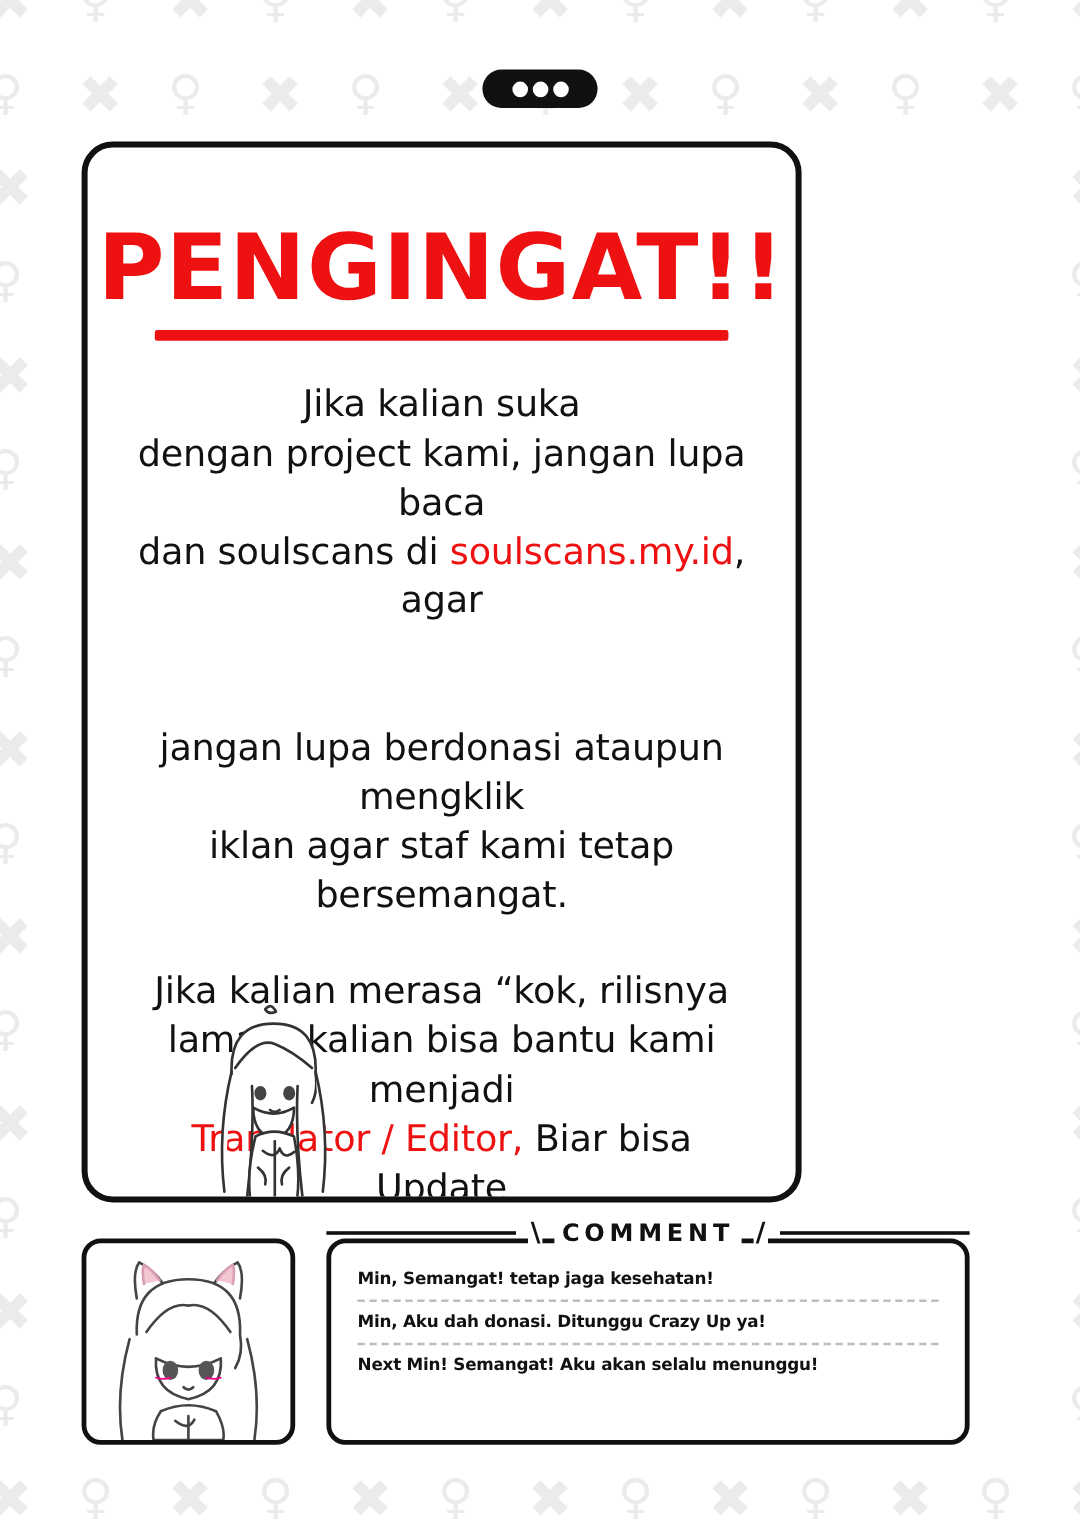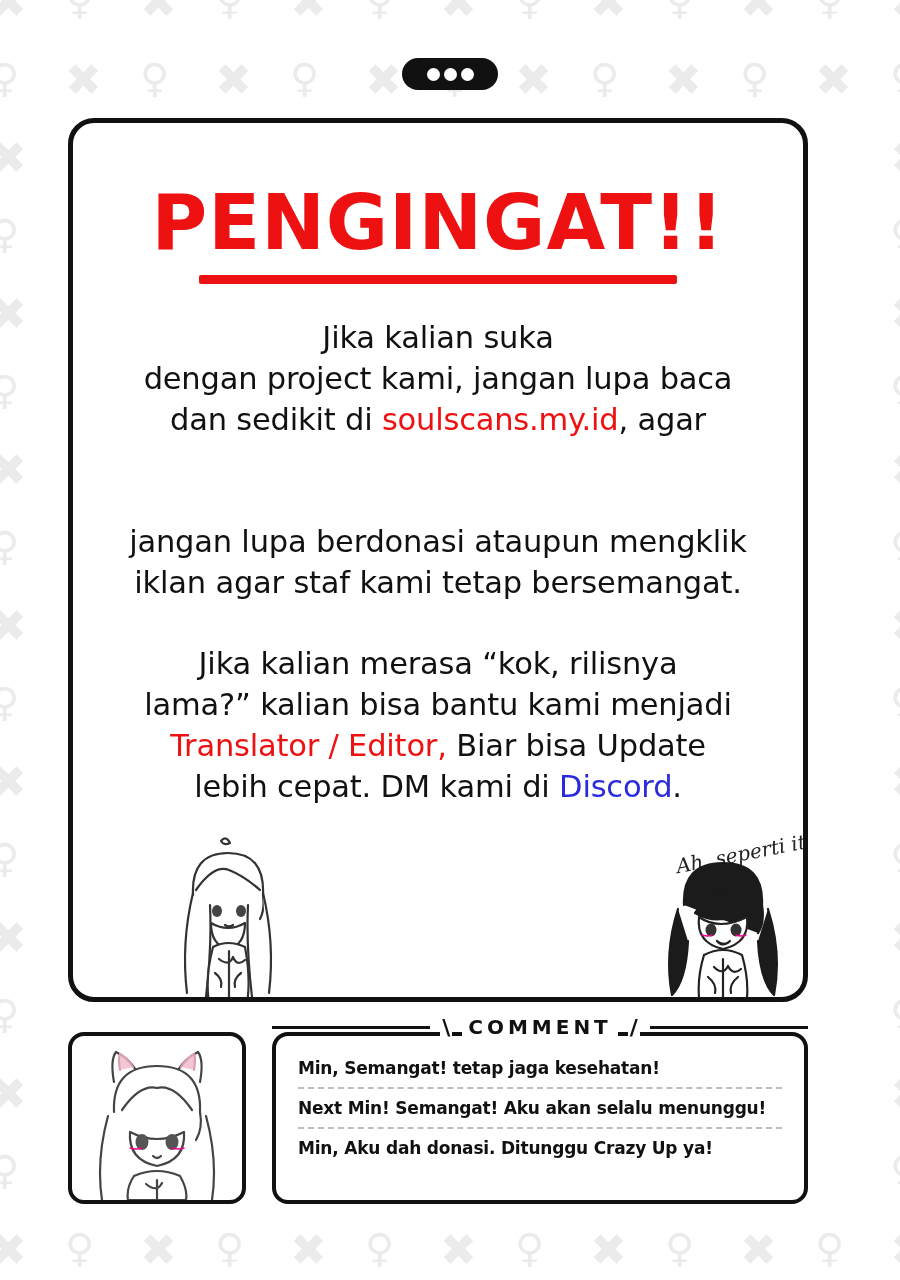--- a/index.html
+++ b/index.html
@@ -53,21 +53,21 @@
     height: 13px;
     border-radius: 50%;
     background: #ffffff;
   }
 
   
   #main-panel {
     position: absolute;
     left: 68px;
     top: 118px;
-    width: 740px;
+    width: 600px;
     height: 884px;
     background: #ffffff;
     border: 5px solid #111111;
     border-radius: 26px;
     z-index: 2;
     box-sizing: border-box;
     overflow: hidden;
   }
 
   #headline {
@@ -181,21 +181,21 @@
   }
   #comment-header .label {
     font-size: 20px;
     font-weight: bold;
     letter-spacing: 4px;
     color: #111111;
     background: #ffffff;
     padding: 0 6px;
   }
   .comment-row {
-    font-size: 17px;
+    font-size: 14px;
     font-weight: bold;
     color: #111111;
     padding-bottom: 9px;
     margin-bottom: 9px;
     border-bottom: 2px dashed #bdbdbd;
     letter-spacing: -0.2px;
   }
   .comment-row:last-child { border-bottom: none; }
 </style>
 </head>
@@ -278,21 +278,21 @@
 </div>
 
 <div id="main-panel">
 
   <div id="headline">PENGINGAT!!</div>
   <div id="headline-rule"></div>
 
   <div class="body-text">
     <span>Jika kalian suka</span><br>
     <span>dengan project kami, jangan lupa baca</span><br>
-    <span>dan sedikit di</span>
+    <span>dan soulscans di</span>
     <span class="red">soulscans.my.id</span><span>, agar</span><br>
     <br>
     <br>
     <span>jangan lupa berdonasi ataupun mengklik</span><br>
     <span>iklan agar staf kami tetap bersemangat.</span>
   </div>
 
   <div class="body-text para2">
     <span>Jika kalian merasa “kok, rilisnya</span><br>
     <span>lama?” kalian bisa bantu kami menjadi</span><br>
@@ -371,15 +371,15 @@
 <div id="comment-header">
   <span class="line"></span>
   <span class="slash">\</span>
   <span class="label">COMMENT</span>
   <span class="slash">/</span>
   <span class="line"></span>
 </div>
 
 <div id="comment-box">
   <div class="comment-row">Min, Semangat! tetap jaga kesehatan!</div>
+  <div class="comment-row">Min, Aku dah donasi. Ditunggu Crazy Up ya!</div>
   <div class="comment-row">Next Min! Semangat! Aku akan selalu menunggu!</div>
-  <div class="comment-row">Min, Aku dah donasi. Ditunggu Crazy Up ya!</div>
 </div>
 
 </body></html>

